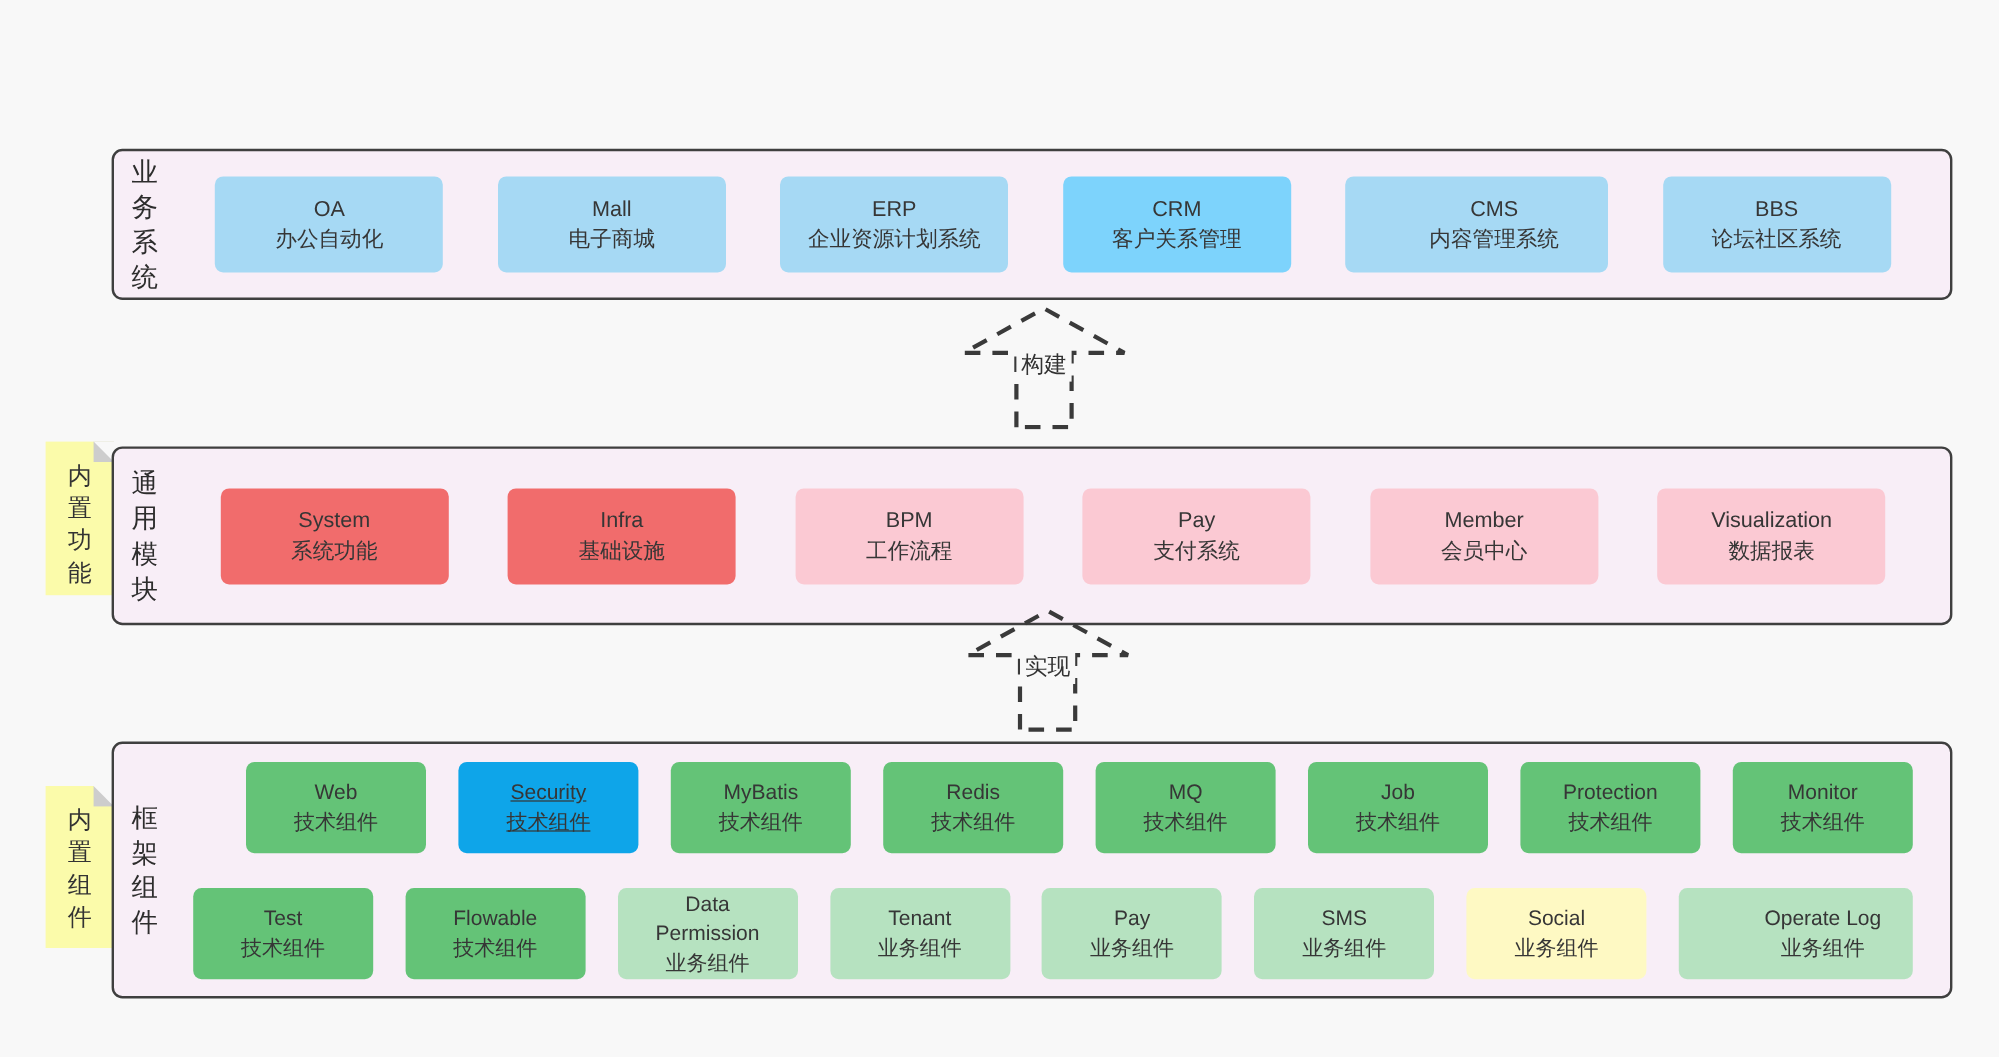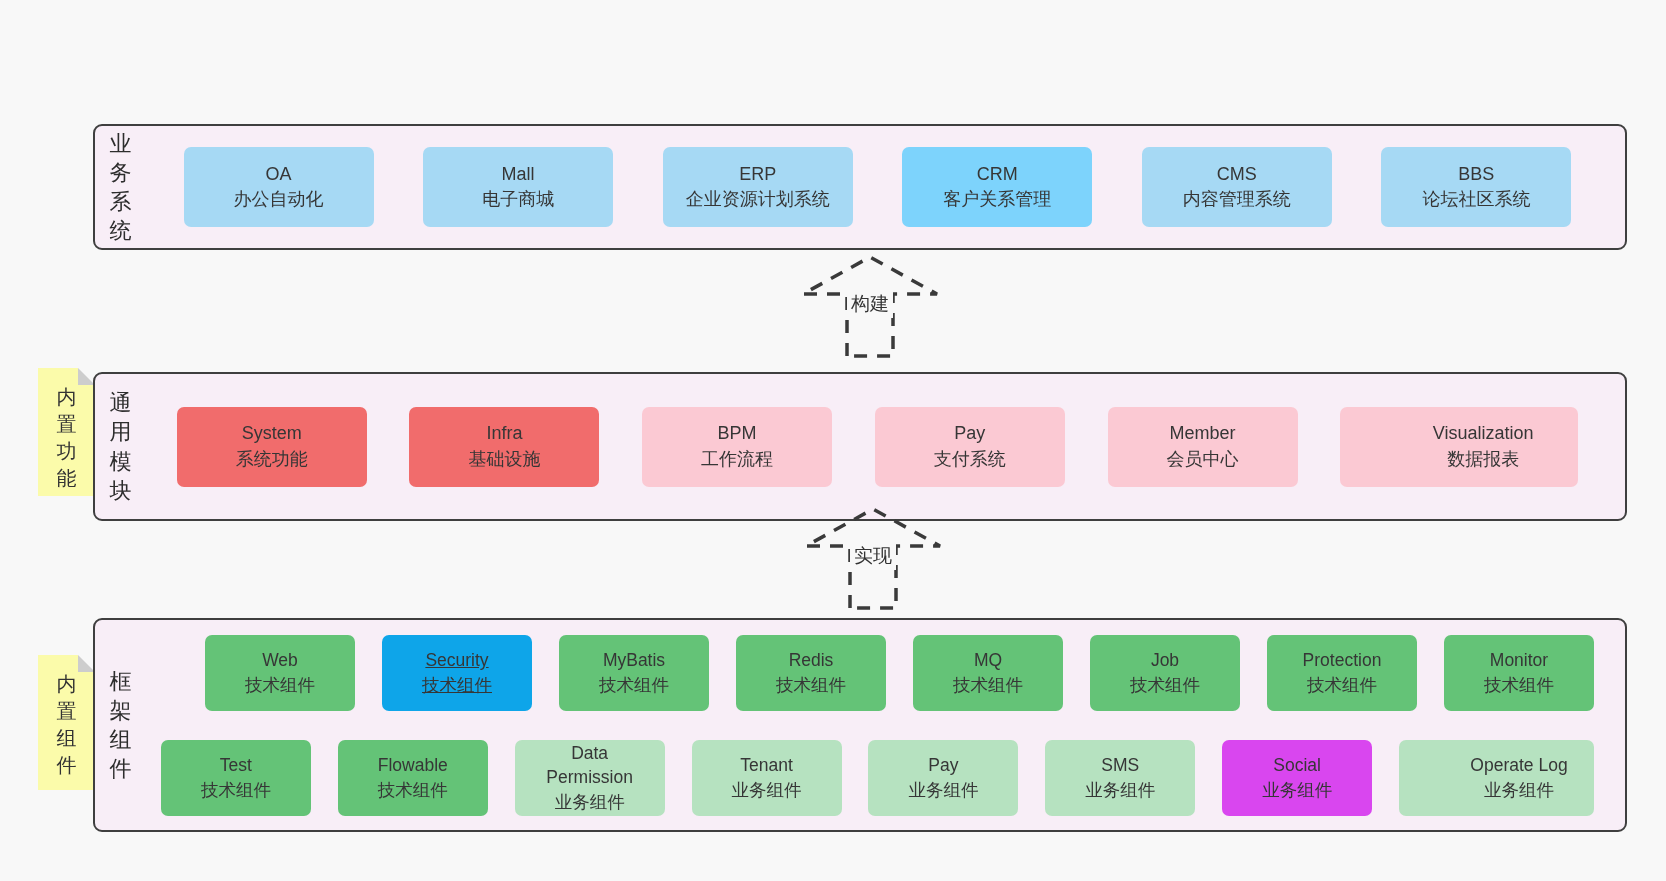--- a/index.html
+++ b/index.html
@@ -83,21 +83,21 @@
           <div class="box-sub">电子商城</div>
         </div>
         <div class="box" style="background: rgb(166, 217, 244);">
           <div class="box-name">ERP</div>
           <div class="box-sub">企业资源计划系统</div>
         </div>
         <div class="box" style="background: #7dd3fc;">
           <div class="box-name">CRM</div>
           <div class="box-sub">客户关系管理</div>
         </div>
-        <div class="box" style="background: rgb(166, 217, 244);">
+        <div class="box" style="background: rgb(166, 217, 244); padding-left: 29px;">
           <div class="box-name">CMS</div>
           <div class="box-sub">内容管理系统</div>
         </div>
         <div class="box" style="background: rgb(166, 217, 244);">
           <div class="box-name">BBS</div>
           <div class="box-sub">论坛社区系统</div>
         </div>
       </div>
     </div>
 </div>
@@ -119,21 +119,21 @@
           <div class="box-sub">工作流程</div>
         </div>
         <div class="box" style="background: rgb(251, 201, 211);">
           <div class="box-name">Pay</div>
           <div class="box-sub">支付系统</div>
         </div>
         <div class="box" style="background: rgb(251, 201, 211);">
           <div class="box-name">Member</div>
           <div class="box-sub">会员中心</div>
         </div>
-        <div class="box" style="background: rgb(251, 201, 211); padding-left: 48px;">
+        <div class="box" style="background: rgb(251, 201, 211);">
           <div class="box-name">Visualization</div>
           <div class="box-sub">数据报表</div>
         </div>
       </div>
     </div>
 </div>
 
 <div class="layer layer3">
   <div class="layer-label">框架组件</div>
   <div class="boxes">
@@ -189,21 +189,21 @@
           <div class="box-sub">业务组件</div>
         </div>
         <div class="box" style="background: rgb(182, 226, 192);">
           <div class="box-name">Pay</div>
           <div class="box-sub">业务组件</div>
         </div>
         <div class="box" style="background: rgb(182, 226, 192);">
           <div class="box-name">SMS</div>
           <div class="box-sub">业务组件</div>
         </div>
-        <div class="box" style="background: #d946ef;">
+        <div class="box" style="background: #fef9c3;">
           <div class="box-name">Social</div>
           <div class="box-sub">业务组件</div>
         </div>
         <div class="box" style="background: rgb(182, 226, 192); padding-left: 45px;">
           <div class="box-name">Operate Log</div>
           <div class="box-sub">业务组件</div>
         </div>
       </div>
     </div>
 </div>

